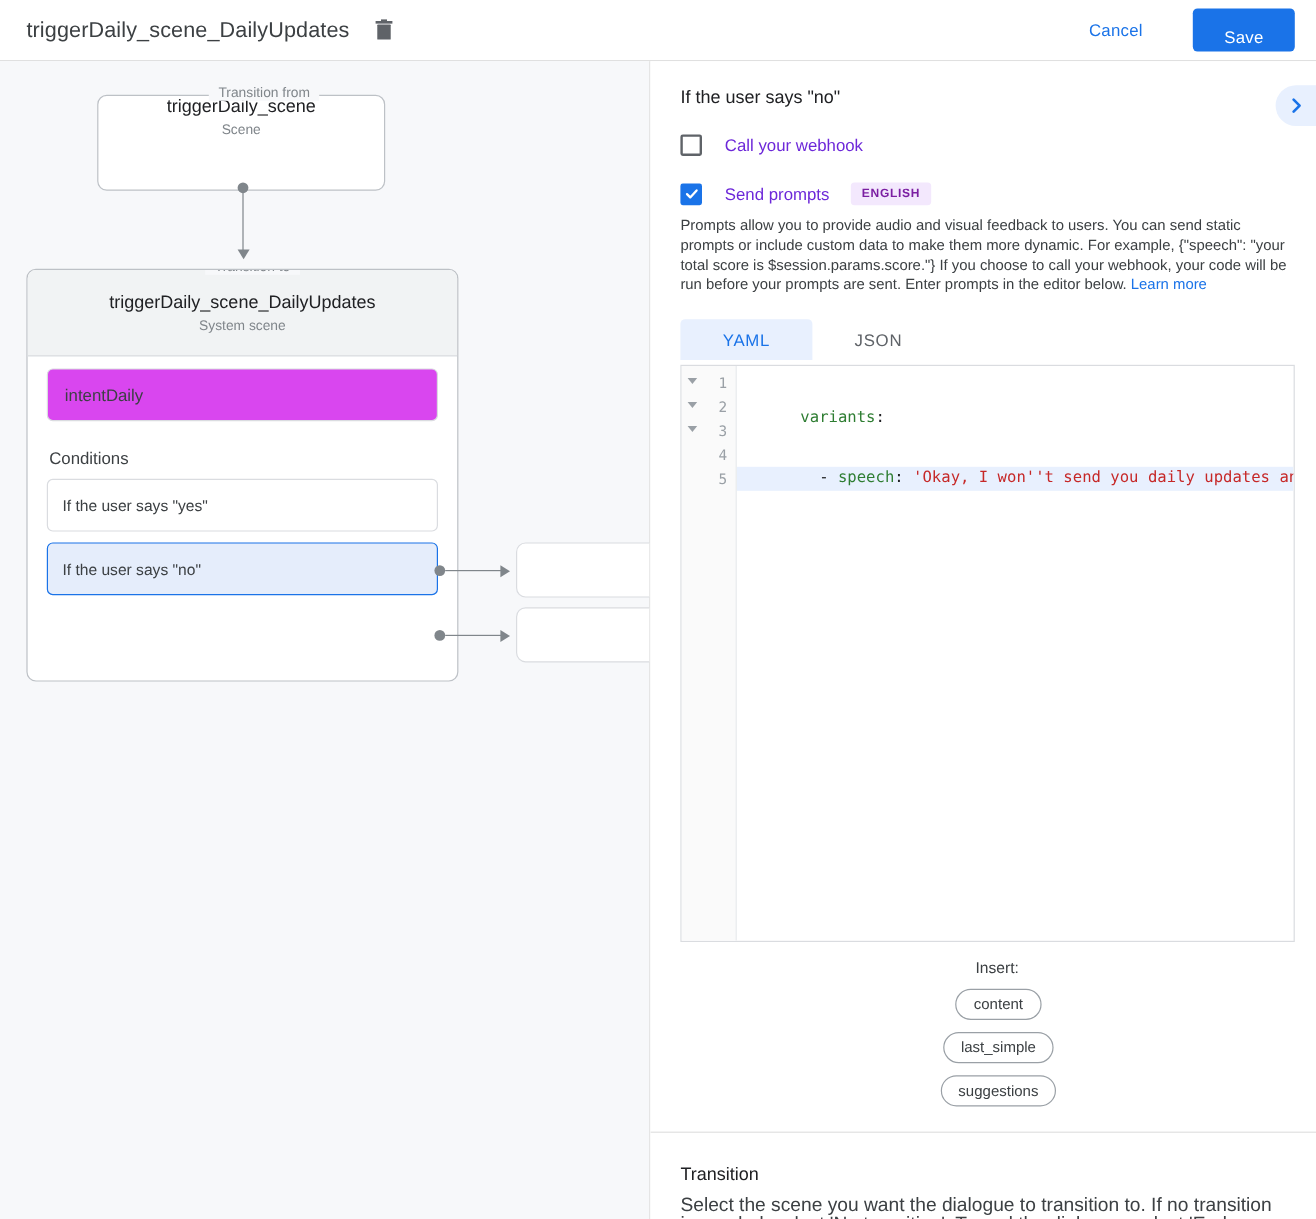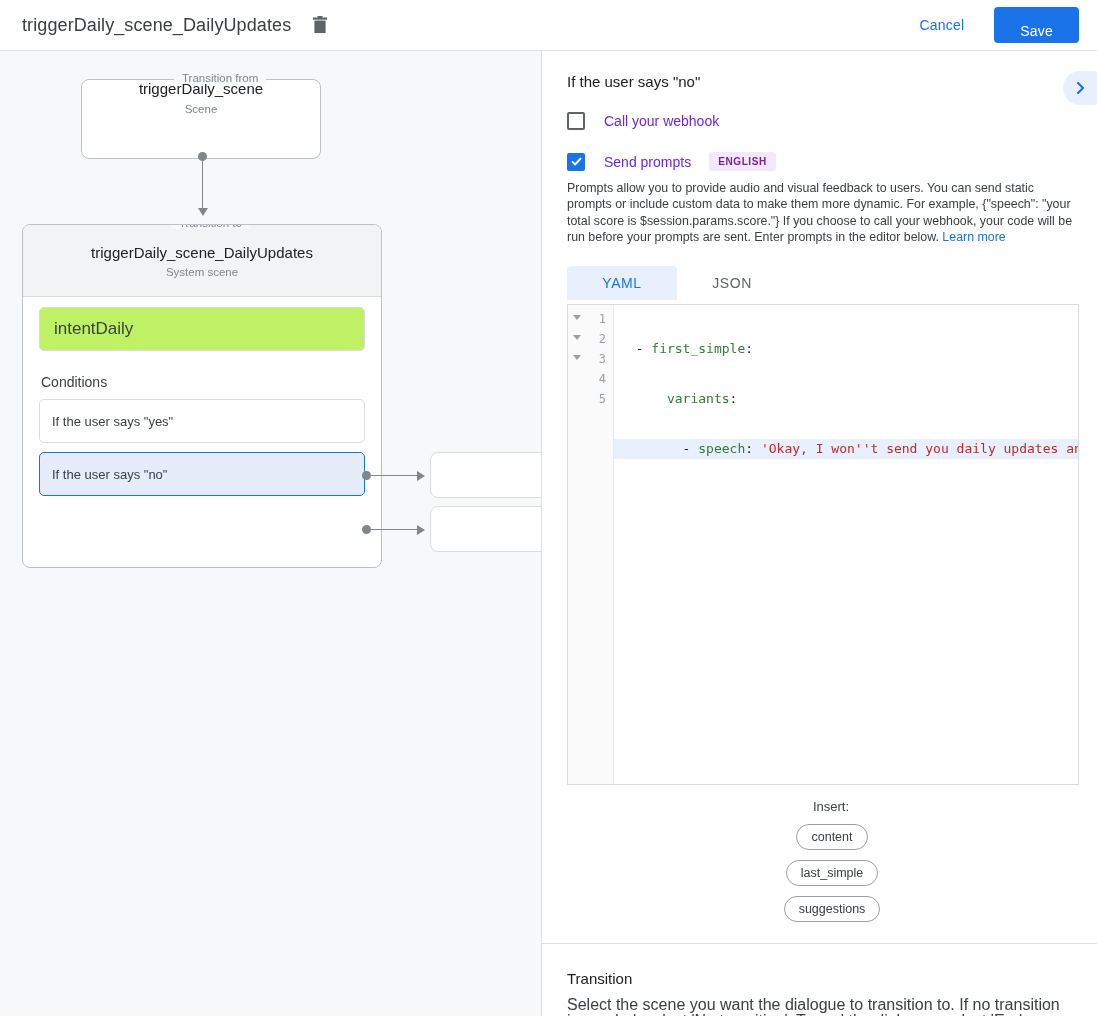--- a/index.html
+++ b/index.html
@@ -26,21 +26,21 @@
     letter-spacing: .1px;
   }
   .trash-btn {
     margin-left: 16px;
     width: 26px; height: 26px;
     display: flex; align-items: center; justify-content: center;
     cursor: pointer; border-radius: 50%;
   }
   .topbar-right {
     margin-left: auto;
-    display: flex; align-items: center; gap: 0px;
+    display: flex; align-items: center; gap: 12px;
     padding-right: 18px;
   }
   .cancel-btn {
     color: #1a73e8; font-size: 14px; font-weight: 500;
     padding: 10px 16px; background: none; border: none;
     cursor: pointer; border-radius: 4px;
     letter-spacing: .2px;
   }
   .save-btn {
     background: #1a73e8; color: #fff; font-size: 14px; font-weight: 500;
@@ -117,24 +117,24 @@
   .node-to-header .node-sub { font-size: 11.5px; color: #80868b; margin-top: 5px; }
   .section-label {
     font-size: 14px; color: #3c4043;
     margin: 18px 0 0 18px;
   }
   .field-box {
     margin: 10px 16px 0 16px;
     height: 44px;
     border: 1px solid #dadce0;
     border-radius: 5px;
-    background: #bef264;
+    background: #d946ef;
     display: flex; align-items: center;
     padding-left: 14px;
-    font-size: 17px; color: #3c4043;
+    font-size: 14px; color: #3c4043;
   }
   .cond-box {
     margin: 9px 16px 0 16px;
     height: 44px;
     border: 1px solid #dadce0;
     border-radius: 5px;
     background: #fff;
     display: flex; align-items: center;
     padding-left: 12px;
     font-size: 13px; color: #3c4043;
@@ -430,21 +430,20 @@
             <span class="lnum">3</span>
           </div>
         <div class="gutter-row">
             <span class="lnum">4</span>
           </div>
         <div class="gutter-row">
             <span class="lnum">5</span>
           </div>
       </div>
       <div class="code-area">
-        <div class="code-line"><span class="tk-punct">  - </span><span class="tk-key">first_simple</span><span class="tk-punct">:</span><span class="tk-str"></span></div>
         <div class="code-line"><span class="tk-punct">      </span><span class="tk-key">variants</span><span class="tk-punct">:</span><span class="tk-str"></span></div>
         <div class="code-line hl"><span class="tk-punct">        - </span><span class="tk-key">speech</span><span class="tk-punct">: </span><span class="tk-str">'Okay, I won''t send you daily updates anymore.'</span></div>
         <div class="code-line"><span class="tk-punct"></span></div>
       </div>
     </div>
 
     <div class="insert-row">
       <span class="insert-label">Insert:</span>
       <div class="chip">content</div>
       <div class="chip">last_simple</div>

